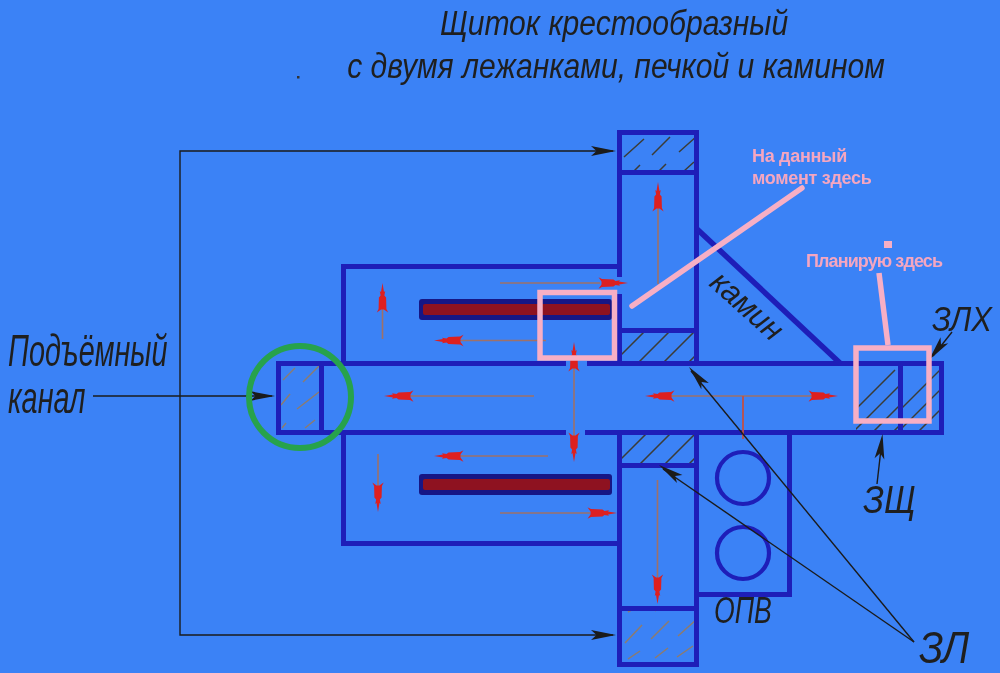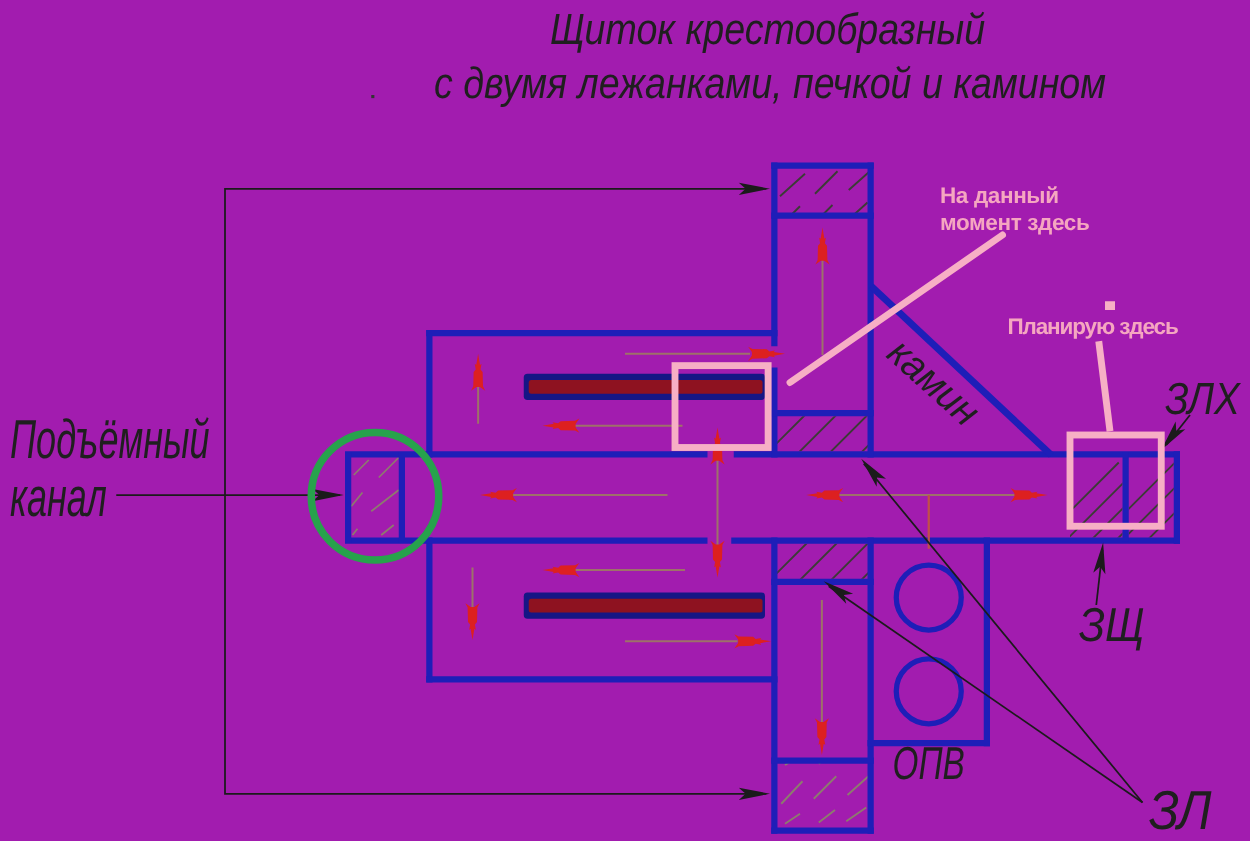--- a/index.html
+++ b/index.html
@@ -1,16 +1,16 @@
 <!DOCTYPE html>
 <html><head>
 <meta charset="utf-8">
 <style>
   html,body{margin:0;padding:0;background:#fff;}
-  .page{position:relative;width:1000px;height:673px;background:#a21caf;overflow:hidden;
+  .page{position:relative;width:1000px;height:673px;background:#3b82f6;overflow:hidden;
         font-family:"Liberation Sans", sans-serif;}
   svg{position:absolute;left:0;top:0;}
   text{font-family:"Liberation Sans", sans-serif;}
   .gost{font-style:italic;fill:#1f1f1f;}
   .pinktxt{font-weight:bold;fill:#f5a6c0;}
 </style>
 </head>
 <body>
 <div class="page">
 <svg width="1000" height="673" viewBox="0 0 1000 673">

